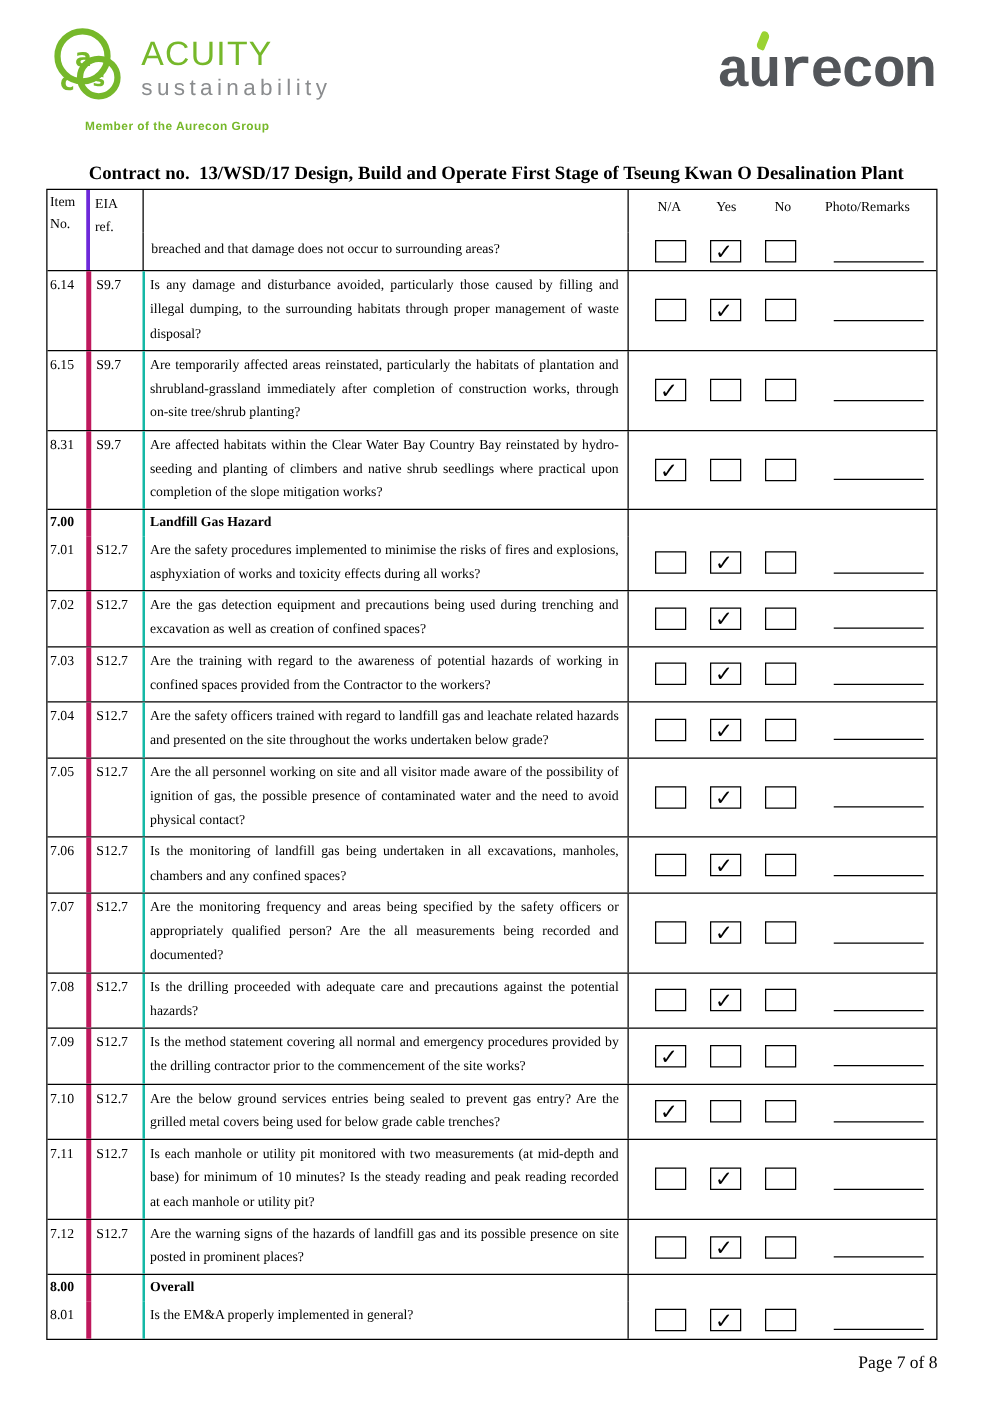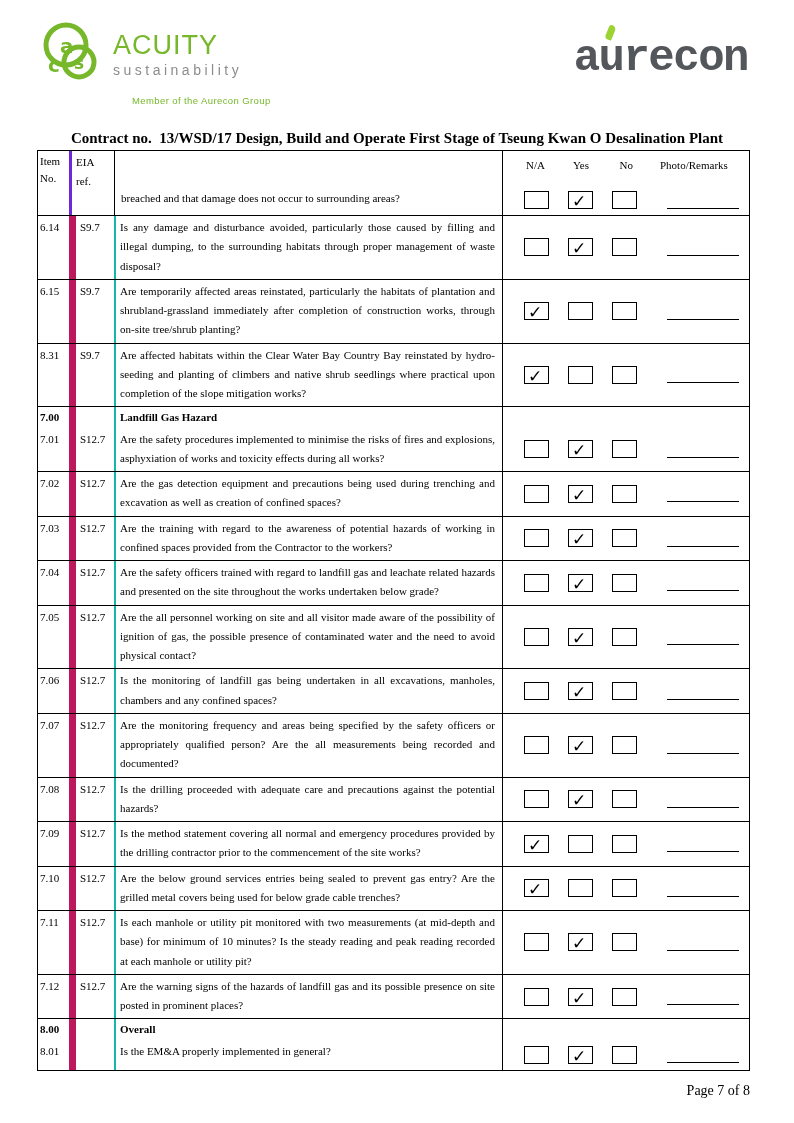--- a/index.html
+++ b/index.html
@@ -4,36 +4,36 @@
 <style>
   *{margin:0;padding:0;box-sizing:border-box}
   html,body{width:794px;height:1123px}
   body{background:#fff;font-family:"Liberation Serif",serif;color:#000;position:relative;overflow:hidden}
 
   
   .hdr{display:flex;justify-content:space-between;align-items:flex-start;padding:20px 46px 0 40px}
   .acuity-top{display:flex;align-items:center;gap:9px}
   .acuity-texts{display:flex;flex-direction:column;line-height:1}
   .acuity-name{font-family:"Liberation Sans",sans-serif;font-weight:normal;font-size:27px;color:#76b82a;letter-spacing:1px}
-  .acuity-sub{font-family:"Liberation Sans",sans-serif;font-size:14px;color:#8a8c8e;letter-spacing:3.5px;margin-top:4px}
-  .acuity-tag{font-family:"Liberation Sans",sans-serif;font-weight:normal;font-size:9.5px;color:#76b82a;margin:7px 0 0 92px;letter-spacing:.4px}
+  .acuity-sub{font-family:"Liberation Sans",sans-serif;font-size:18px;color:#8a8c8e;letter-spacing:3.5px;margin-top:4px}
+  .acuity-tag{font-family:"Liberation Sans",sans-serif;font-weight:bold;font-size:9.5px;color:#76b82a;margin:7px 0 0 28px;letter-spacing:.4px}
   .aurecon{font-family:Liberation Mono, monospace;font-weight:bold;font-size:44px;color:#53565a;letter-spacing:-1.5px;margin-top:16px;line-height:1}
   .aurecon .acc{position:relative}
   .aurecon .acc::before{content:"";position:absolute;top:-8px;left:8px;width:7px;height:15px;background:#9bd332;border-radius:4px 6px 2px 5px;transform:rotate(22deg)}
 
   
   .title{text-align:center;font-weight:bold;font-size:15px;margin-top:24px;white-space:pre}
 
   
   .tbl{margin:3px 44px 0 37px;border:1.5px solid #000;font-size:11px}
   .trow{display:grid;grid-template-columns:31px 45px 1fr 247px;border-top:1px solid #000;min-height:26px}
   .trow.joined{border-top:0}
   .c{padding:2px 4px;line-height:1.75}
   .c.item{padding-left:2px}
-  .c.eia{border-left:7px solid #be185d}
+  .c.eia{border-left:4px solid #be185d}
   .c.q{border-left:2px solid #14b8a6;text-align:justify;padding:2px 7px 3px 4px}
   .c.ansc{border-left:1px solid #000;display:flex;align-items:center}
   .trow.section{min-height:18px}
   .trow.section .c{padding-top:1px;padding-bottom:0;font-weight:bold}
 
   .ans{display:flex;align-items:center;width:100%;padding:4px 6px 4px 17px}
   .cb{width:25px;height:18px;border:1.7px solid #000;margin-right:19px;position:relative;flex:none;background:#fff}
   .tick{position:absolute;left:3px;top:-5px;font-size:17px;font-family:"DejaVu Sans",sans-serif;color:#000}
   .rline{flex:1;max-width:92px;height:17px;border-bottom:1.4px solid #000;margin-left:11px}
 

